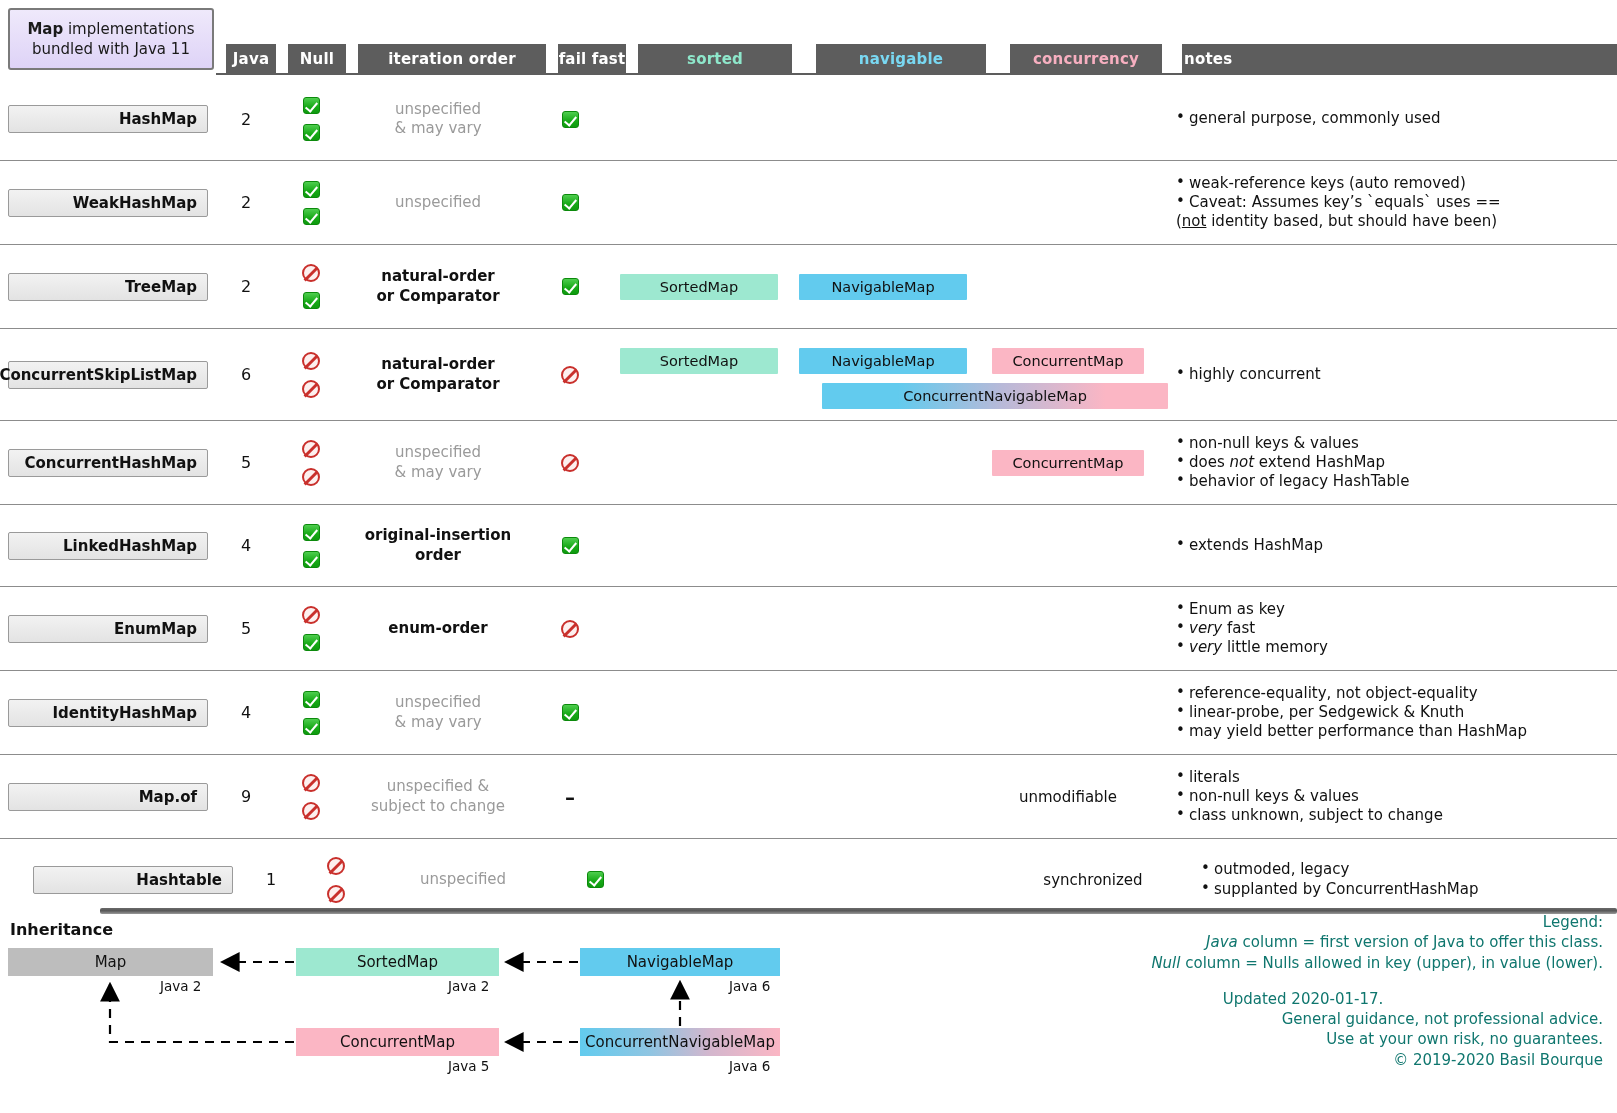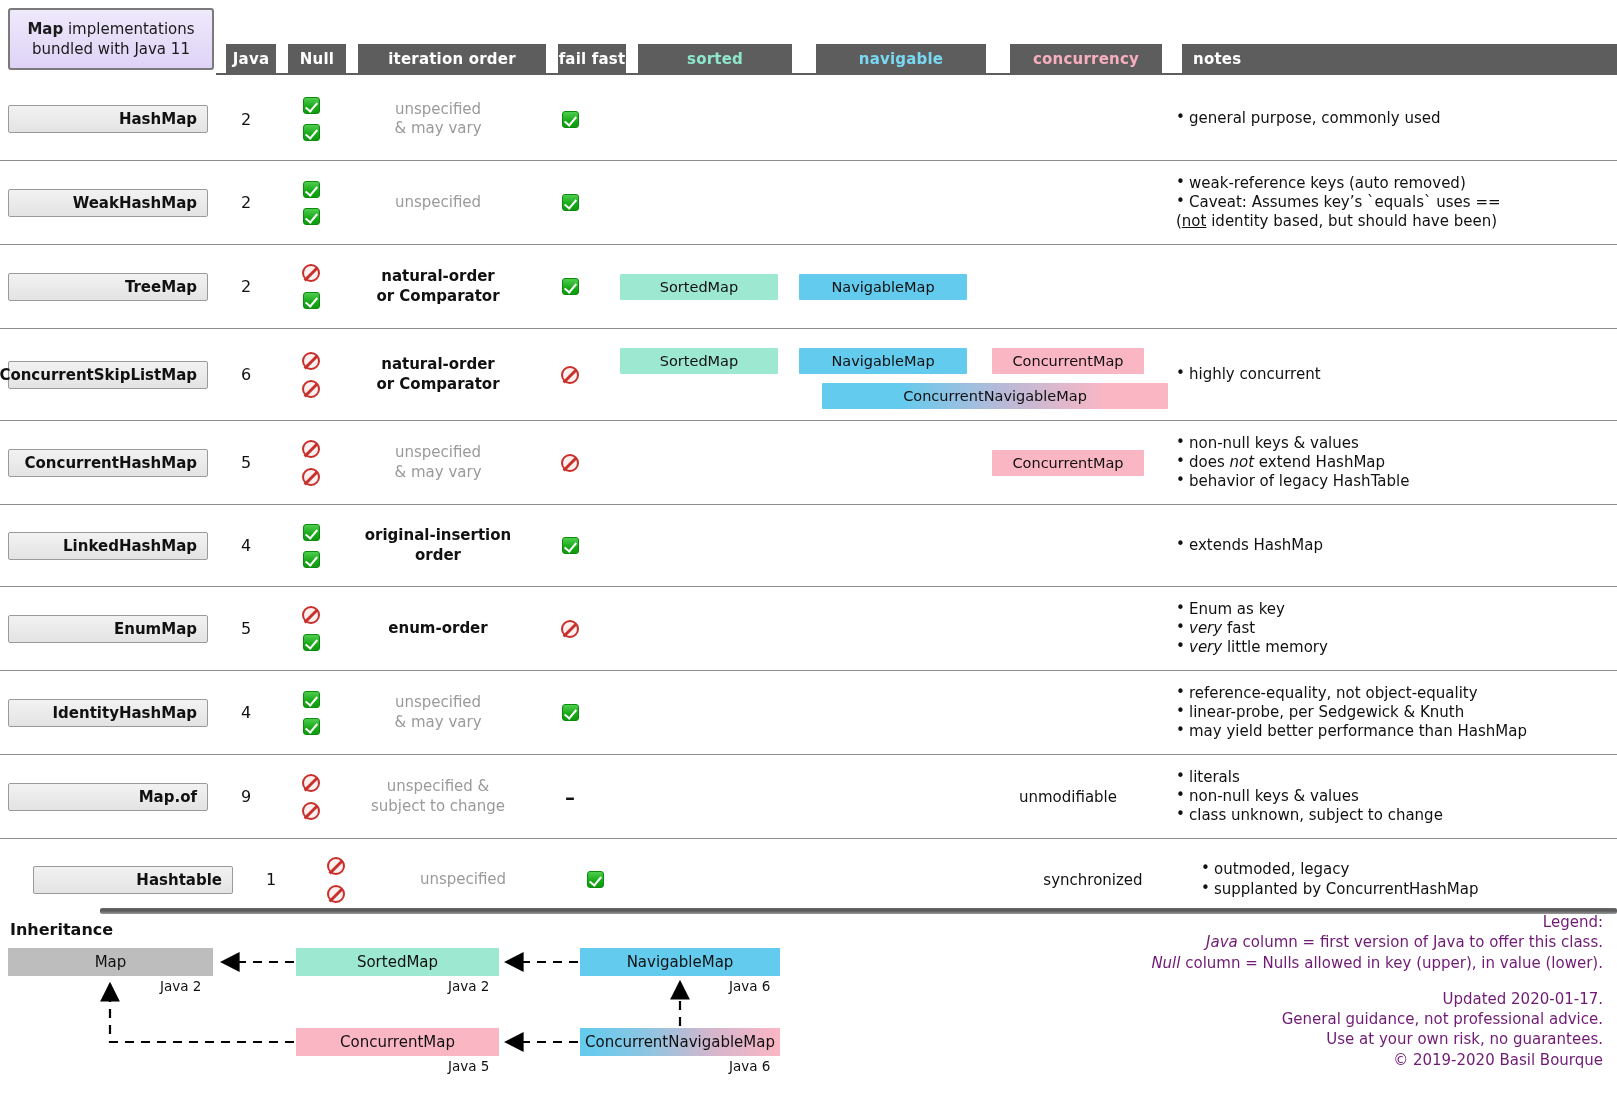--- a/index.html
+++ b/index.html
@@ -47,21 +47,21 @@
     font-weight: bold;
     display: flex;
     align-items: center;
     justify-content: center;
     letter-spacing: .2px;
   }
   .hdr-gap { background:#ffffff; }
   .hdr-cell.sorted-c  { color:#8ee7cb; }
   .hdr-cell.nav-c     { color:#79d8f2; }
   .hdr-cell.conc-c    { color:#f7afc0; }
-  .hdr-cell.notes-c   { justify-content:flex-start; padding-left:11px; }
+  .hdr-cell.notes-c   { justify-content:flex-start; padding-left:2px; }
   .hdr-underline {
     position:absolute; left:216px; right:0; top:73px; height:2px;
     background:#5d5d5d;
   }
 
   
   .table { position: relative; }
   .row {
     position: relative;
     display: flex;
@@ -209,25 +209,25 @@
   .ver-cnm { left:729px; top:142px; }
 
   svg.arrows { position:absolute; left:0; top:0; width:820px; height:197px; overflow:visible; }
 
   
   .legend {
     position:absolute;
     right:14px; top:912px;
     width:600px;
     text-align:right;
-    color:#701a75;
+    color:#0f766e;
     font-size:15px;
     line-height:1.35;
   }
-  .legend .blk2 { margin-top:16px; }
+  .legend .blk2 { margin-top:16px;text-align:center; }
   .legend i { font-style:italic; }
 </style>
 </head>
 <body>
 
 <div class="header">
   <div class="title-box">
     <div>
       <b>Map</b><span> implementations</span><br>
       <span>bundled with Java 11</span>

